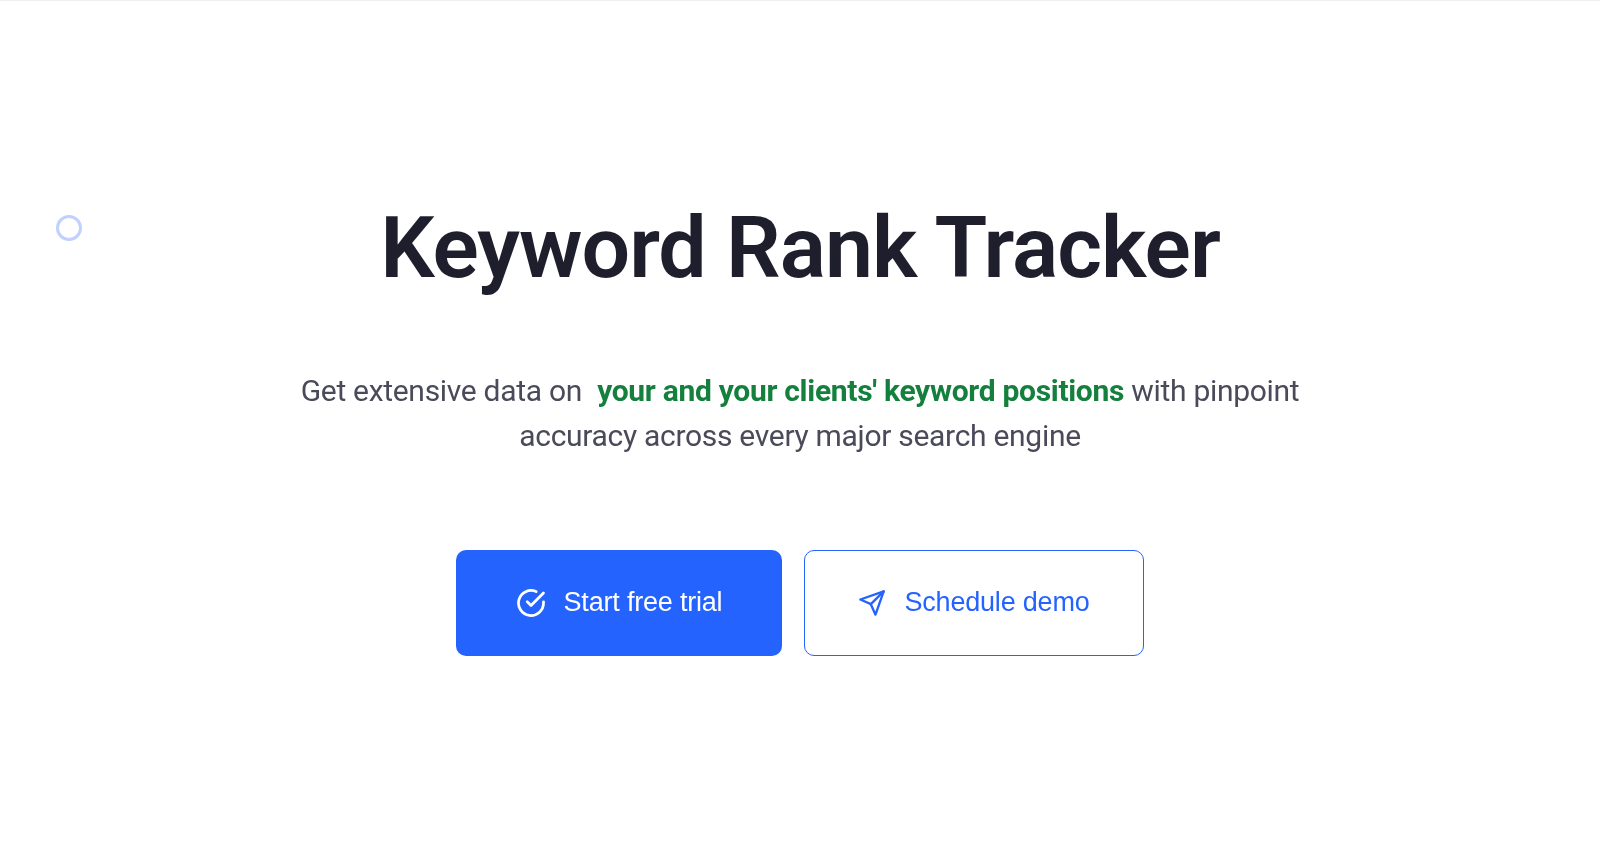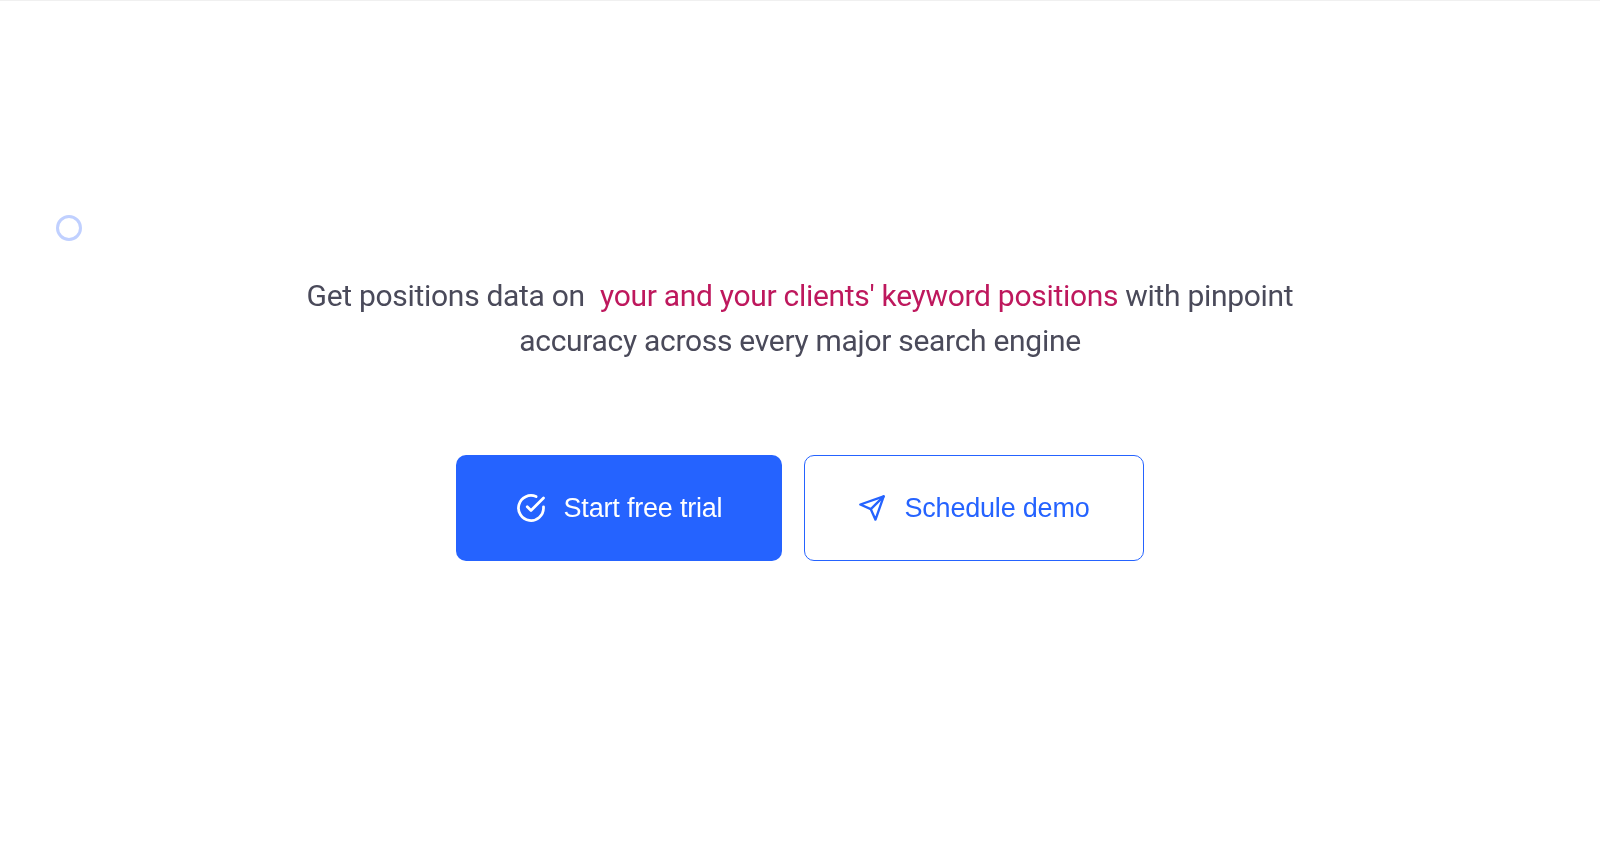--- a/index.html
+++ b/index.html
@@ -41,22 +41,22 @@
     }
     .hero-subtitle {
       margin-top: 72px;
       font-size: 30px;
       font-weight: 400;
       color: #4a4a5a;
       line-height: 1.5;
       letter-spacing: -0.3px;
     }
     .hero-subtitle .bold {
-      font-weight: 400;
-      color: #be185d;
+      font-weight: 700;
+      color: #15803d;
       margin-left: 8px;
     }
     .button-row {
       margin-top: 92px;
       display: flex;
       justify-content: center;
       gap: 22px;
     }
     .btn {
       display: inline-flex;
@@ -88,23 +88,24 @@
       align-items: center;
       justify-content: center;
     }
   </style>
 </head>
 <body>
 
 <div class="decorative-circle"></div>
 
 <div class="hero-container">
+  <h1 class="hero-title">Keyword Rank Tracker</h1>
 
   <p class="hero-subtitle">
-    <span>Get positions data on </span><span class="bold">your and your clients' keyword positions</span><span> with pinpoint accuracy across every major search engine</span>
+    <span>Get extensive data on </span><span class="bold">your and your clients' keyword positions</span><span> with pinpoint accuracy across every major search engine</span>
   </p>
 
   <div class="button-row">
     <button class="btn btn-primary">
       <span class="icon">
         <svg width="30" height="30" viewBox="0 0 24 24" fill="none" stroke="#ffffff" stroke-width="2.2" stroke-linecap="round" stroke-linejoin="round">
           <path d="M22 11.08V12a10 10 0 1 1-5.93-9.14"></path>
           <polyline points="22 4 12 14.01 9 11.01"></polyline>
         </svg>
       </span>

